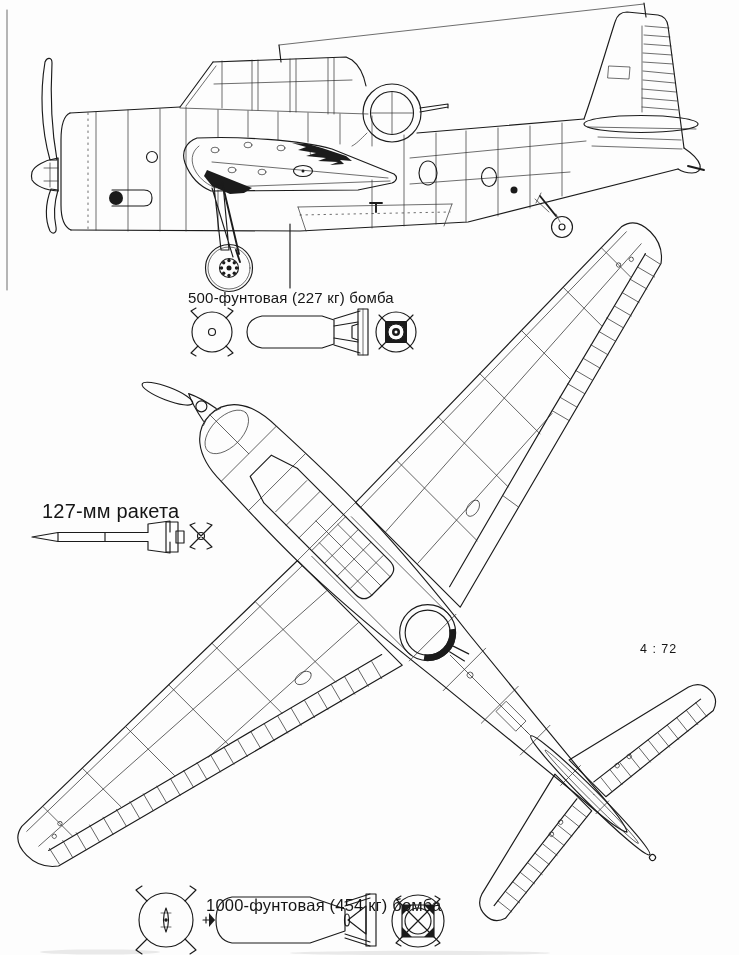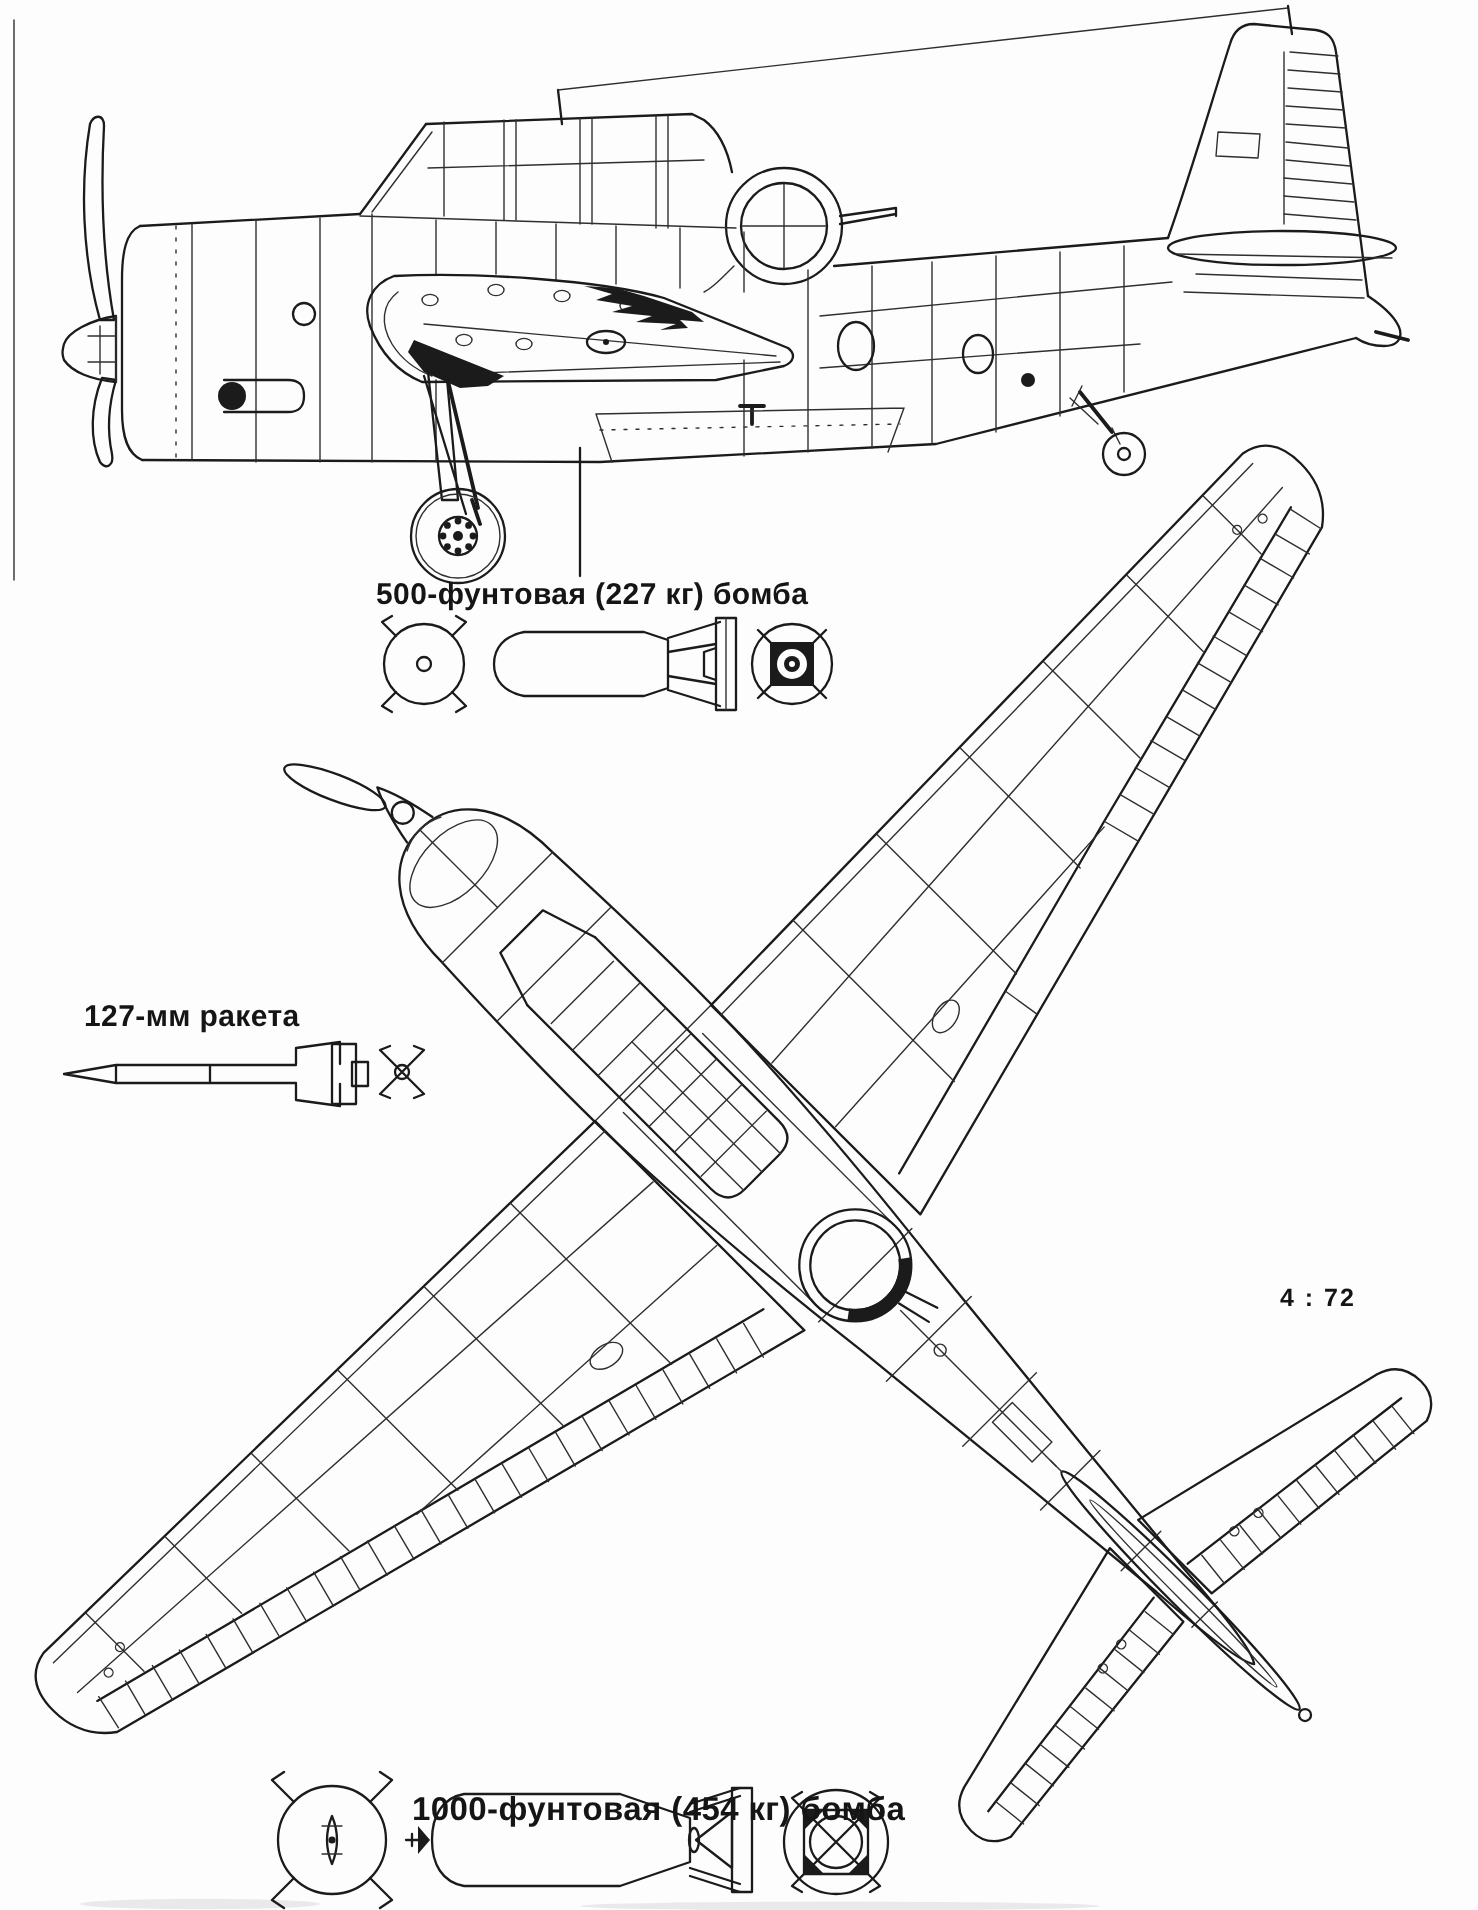--- a/index.html
+++ b/index.html
@@ -1,21 +1,21 @@
 <!DOCTYPE html>
 <html><head>
 <meta charset="utf-8">
 <style>
   html,body{margin:0;padding:0;background:#ffffff;}
   .page{position:relative;width:739px;height:955px;background:#fdfdfd;overflow:hidden;
         font-family:"Liberation Sans","DejaVu Sans",sans-serif;}
-  .label{position:absolute;font-weight:bold;color:#151515;white-space:nowrap;
+  .label{position:absolute;font-weight:normal;color:#151515;white-space:nowrap;
          letter-spacing:.2px;text-align:right;}
   .label.b500{left:188px;top:289px;font-size:15px;}
-  .label.rocket{left:42px;top:500px;font-size:15px;}
+  .label.rocket{left:42px;top:500px;font-size:20px;}
   .label.b1000{left:206px;top:854px;font-size:16.5px;margin-top:42px;}
   .label.scale{left:640px;top:642px;font-size:12.5px;letter-spacing:1px;}
   svg{position:absolute;left:0;top:0;}
   svg *{vector-effect:none;}
   .s  {fill:none;stroke:#1b1b1b;stroke-width:1.15;stroke-linecap:round;stroke-linejoin:round;}
   .s2 {fill:none;stroke:#1b1b1b;stroke-width:1.9;stroke-linecap:round;stroke-linejoin:round;}
   .t  {fill:none;stroke:#2f2f2f;stroke-width:.7;stroke-linecap:round;stroke-linejoin:round;}
   .ink{fill:#1b1b1b;stroke:none;}
   .wash{fill:#e9e9e9;stroke:none;}
 </style>

